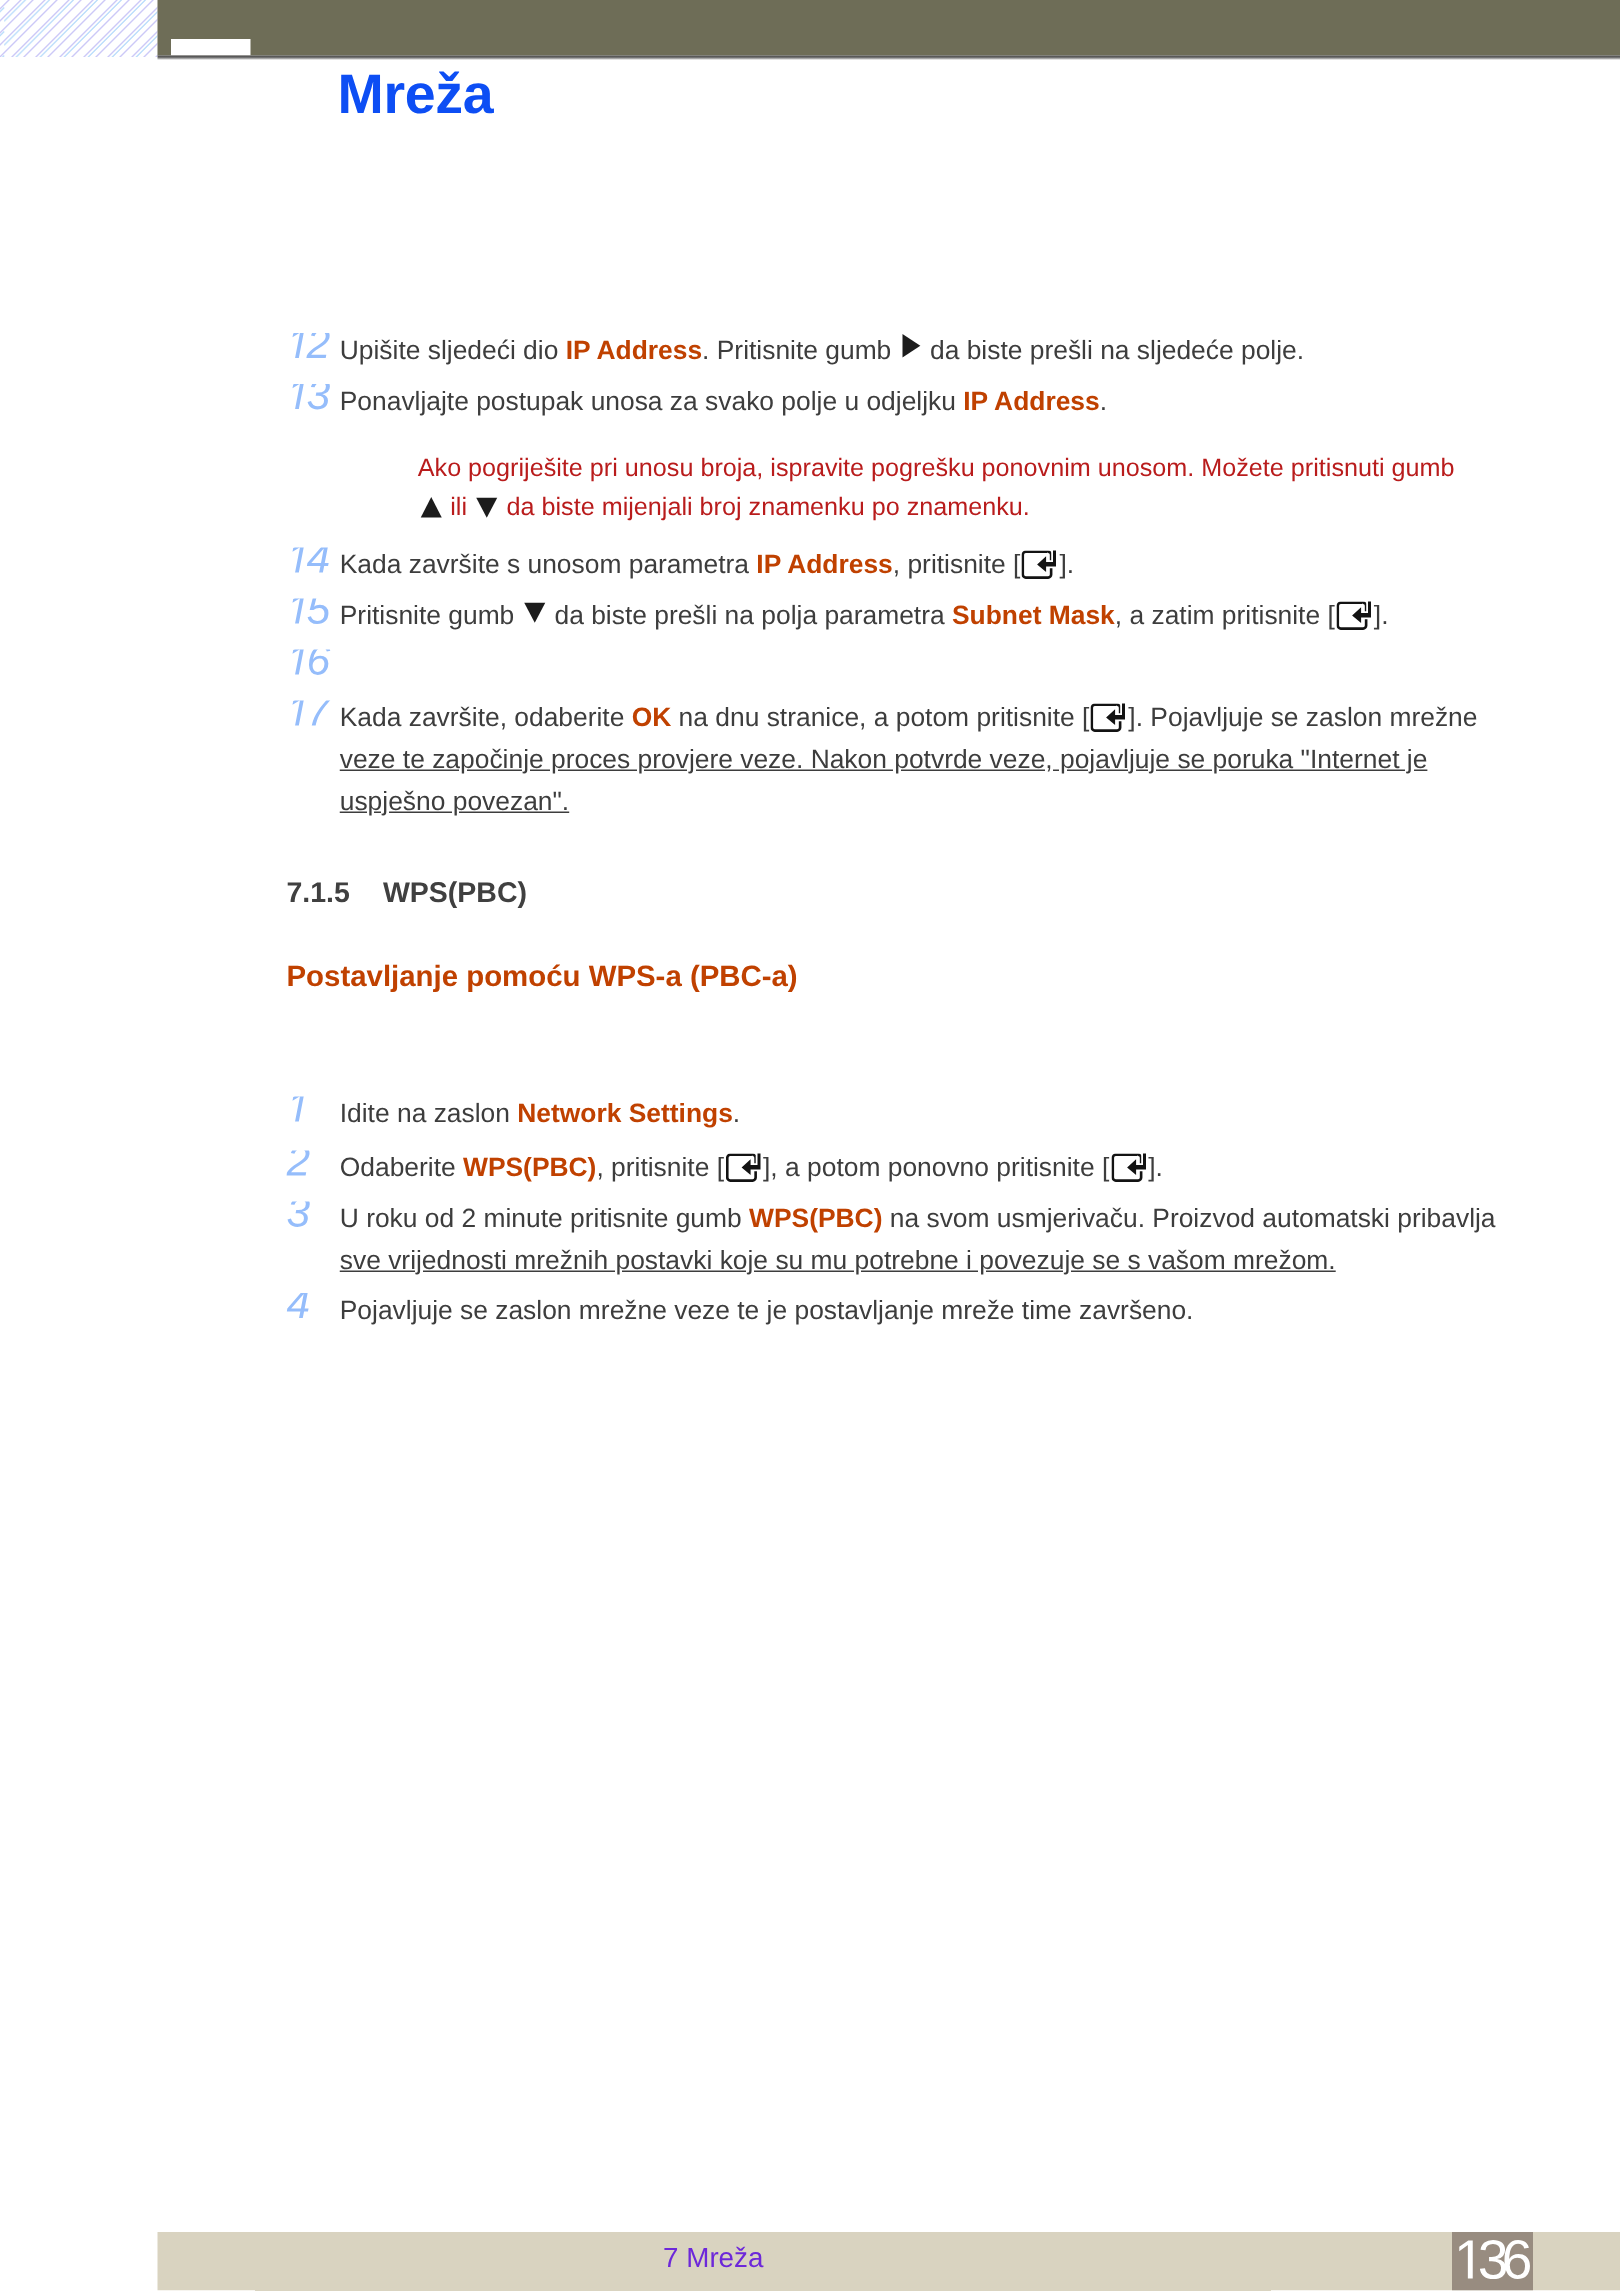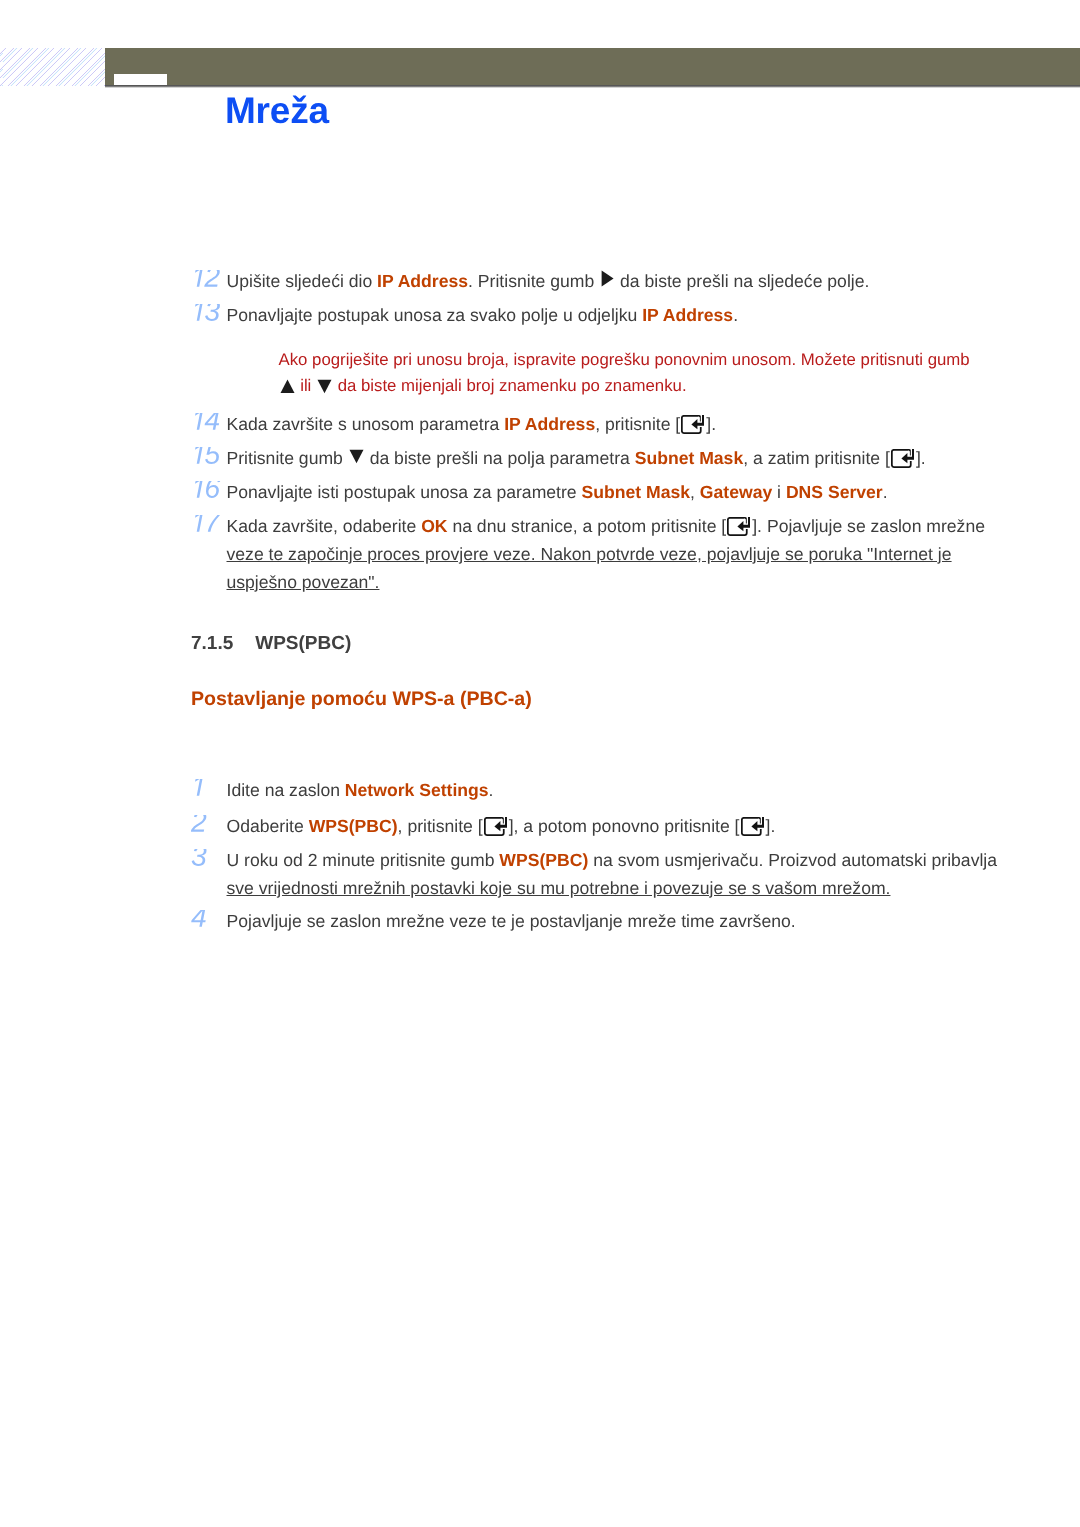--- a/index.html
+++ b/index.html
@@ -4,21 +4,21 @@
 <style>
   html, body { margin:0; padding:0; }
   body {
     width:1080px; height:1527px; position:relative;
     background:#ffffff;
     font-family:"Liberation Sans", sans-serif;
     overflow:hidden;
     -webkit-font-smoothing:antialiased;
     text-rendering:geometricPrecision;
   }
-  .abs { position:absolute;margin-top:48px; }
+  .abs { position:absolute; }
 
   
   #hatch { left:0; top:0; width:105px; height:38px;
     background:
       repeating-linear-gradient(-45deg,
         rgba(196,192,246,0.00) 0px, rgba(196,192,246,0.85) 0.45px,
         rgba(196,192,246,0.85) 0.95px, rgba(196,192,246,0.00) 1.4px,
         rgba(255,255,255,0) 5.66px),
       repeating-linear-gradient(-45deg,
         rgba(168,212,250,0.00) 0px, rgba(168,212,250,0.75) 0.45px,
@@ -148,21 +148,20 @@
             </g>
           </svg></span><span>].</span></span>
   </div>
   <div class="lrow" style="top:433px">
     <span class="num">
         <svg width="30.8" height="24" viewBox="0 0 30.8 24">
           <path transform="translate(0.00,16.7) scale(0.01385,-0.01385)" d="M650 1223L289 1000L324 1180L701 1409H867L593 0H412Z" fill="#95bdfb"></path>
           <path transform="translate(13.40,16.7) scale(0.01385,-0.01385)" d="M534 -20Q341 -20 228.0 114.0Q115 248 115 464Q115 705 198.5 940.5Q282 1176 427.0 1303.0Q572 1430 761 1430Q911 1430 1007.5 1358.5Q1104 1287 1139 1151L973 1115Q948 1196 891.0 1240.0Q834 1284 753 1284Q589 1284 474.0 1138.0Q359 992 307 726Q367 816 458.5 863.5Q550 911 663 911Q835 911 941.0 806.0Q1047 701 1047 533Q1047 381 980.5 252.5Q914 124 796.5 52.0Q679 -20 534 -20ZM288 421Q288 290 356.0 207.5Q424 125 538 125Q677 125 769.0 237.5Q861 350 861 522Q861 637 801.5 704.5Q742 772 630 772Q537 772 458.5 729.5Q380 687 334.0 609.0Q288 531 288 421Z" fill="#95bdfb"></path>
         </svg>
       </span>
-    <span class="txt"><span>Ponavljajte isti postupak unosa za parametre </span><span class="key">Subnet Mask</span><span>, </span><span class="key">Gateway</span><span> i </span><span class="key">DNS Server</span><span>.</span></span>
   </div>
   <div class="lrow" style="top:467px">
     <span class="num">
         <svg width="30.8" height="24" viewBox="0 0 30.8 24">
           <path transform="translate(0.00,16.7) scale(0.01385,-0.01385)" d="M650 1223L289 1000L324 1180L701 1409H867L593 0H412Z" fill="#95bdfb"></path>
           <path transform="translate(13.40,16.7) scale(0.01385,-0.01385)" d="M435 0H247Q288 204 371.5 388.0Q455 572 579.5 753.0Q704 934 986 1256H212L241 1409H1202L1174 1263Q951 1001 866.0 891.0Q781 781 713.0 677.0Q645 573 592.0 466.5Q539 360 499.5 244.0Q460 128 435 0Z" fill="#95bdfb"></path>
         </svg>
       </span>
     <span class="txt"><span>Kada završite, odaberite </span><span class="key">OK</span><span> na dnu stranice, a potom pritisnite [</span><span class="ent"><svg width="24" height="20" viewBox="0 0 24 20">
             <rect x="0.85" y="0.85" width="18.9" height="17.2" rx="2.0" ry="2.0" fill="none" stroke="#131313" stroke-width="1.75"></rect>

